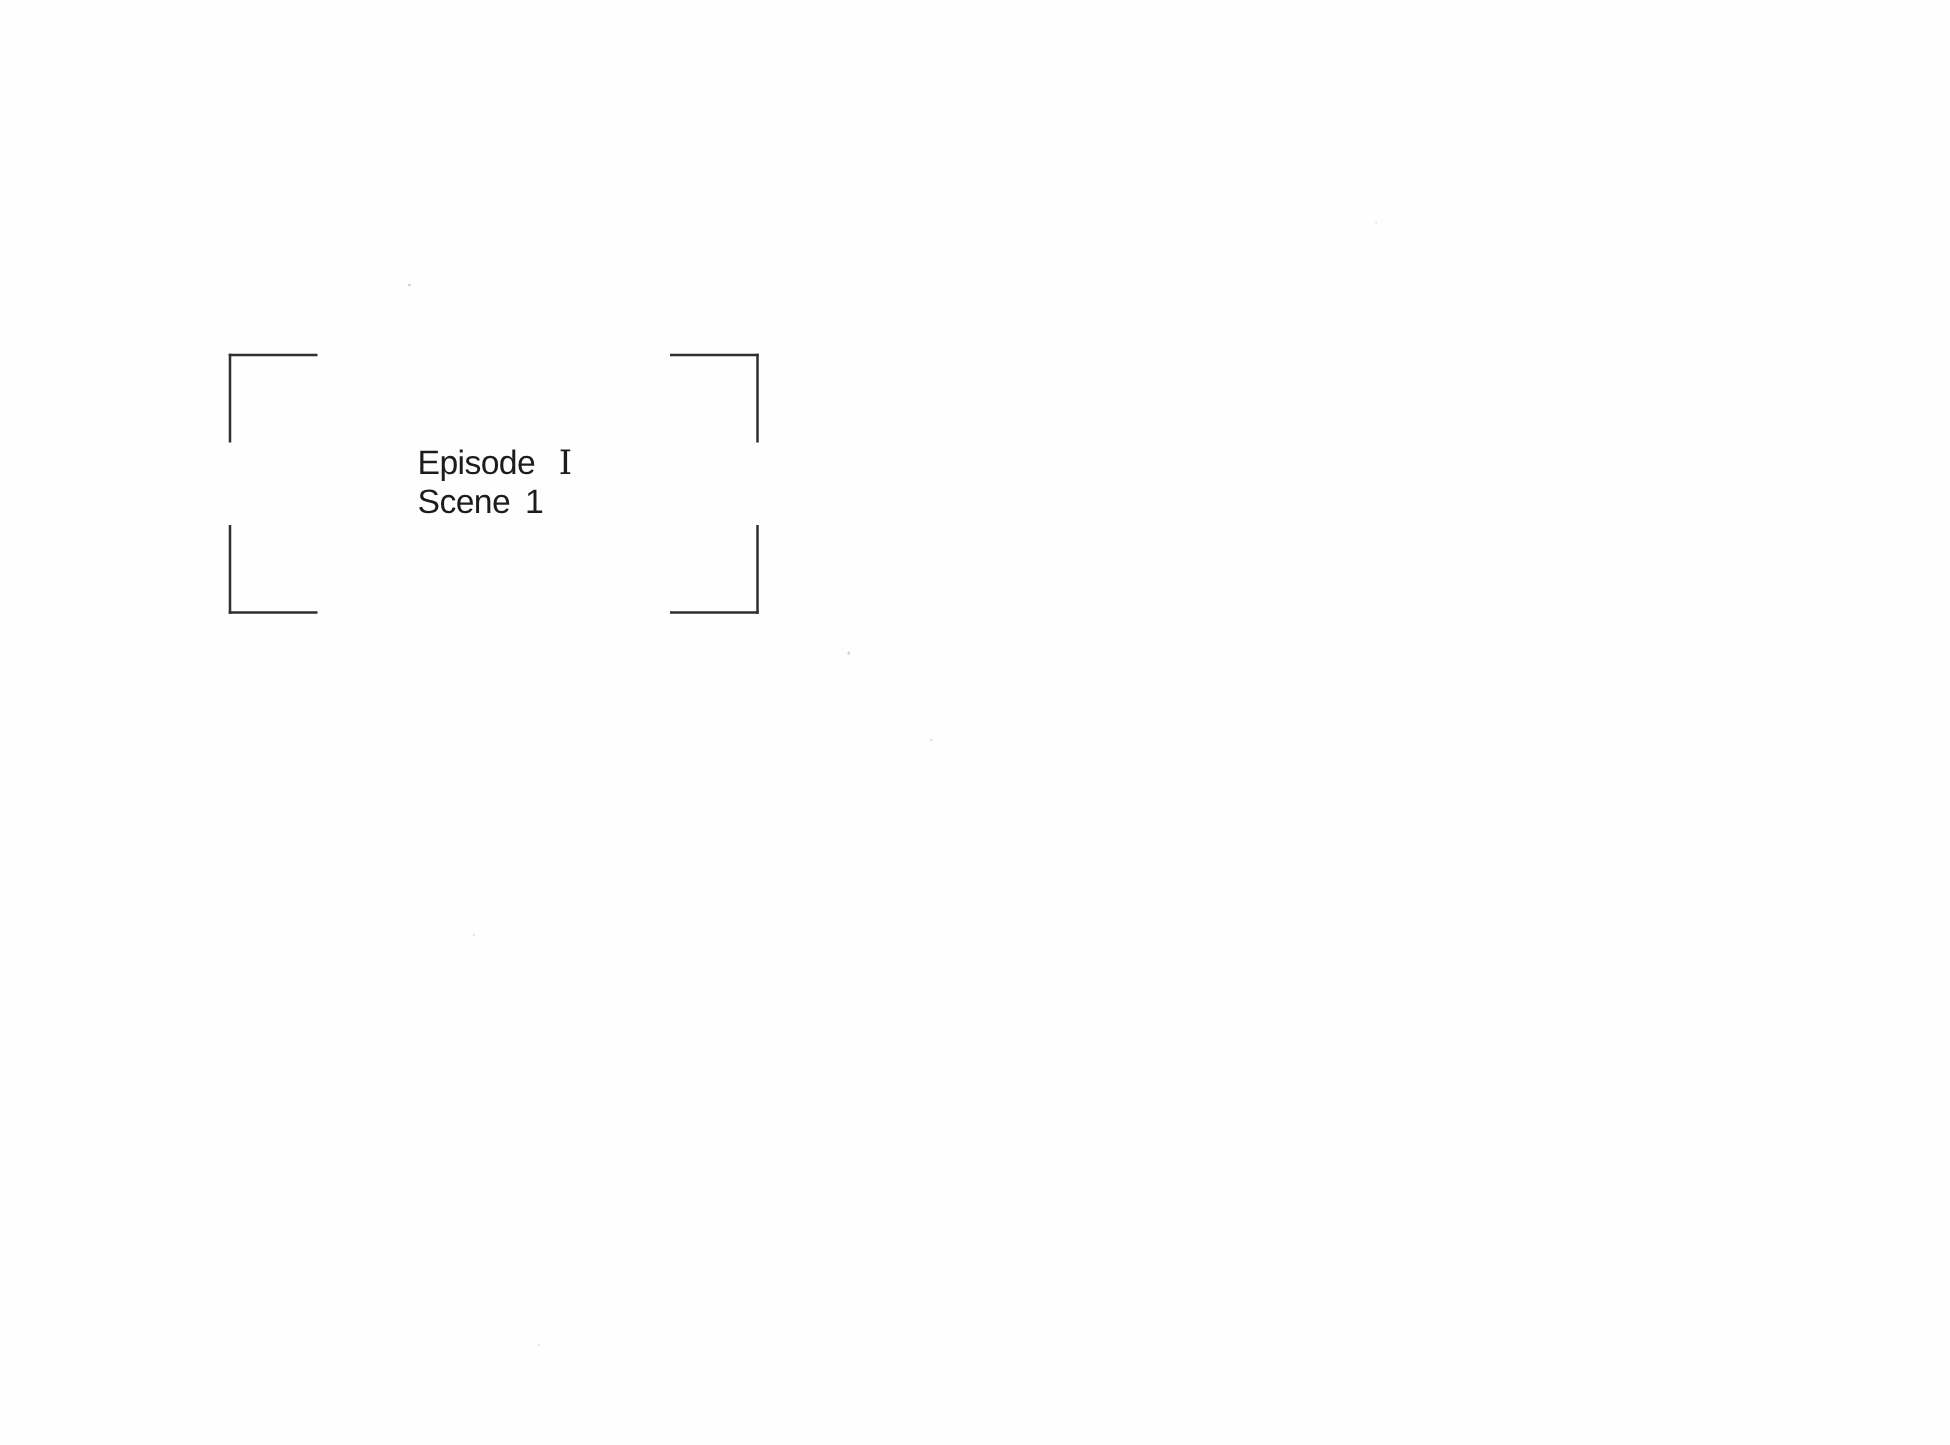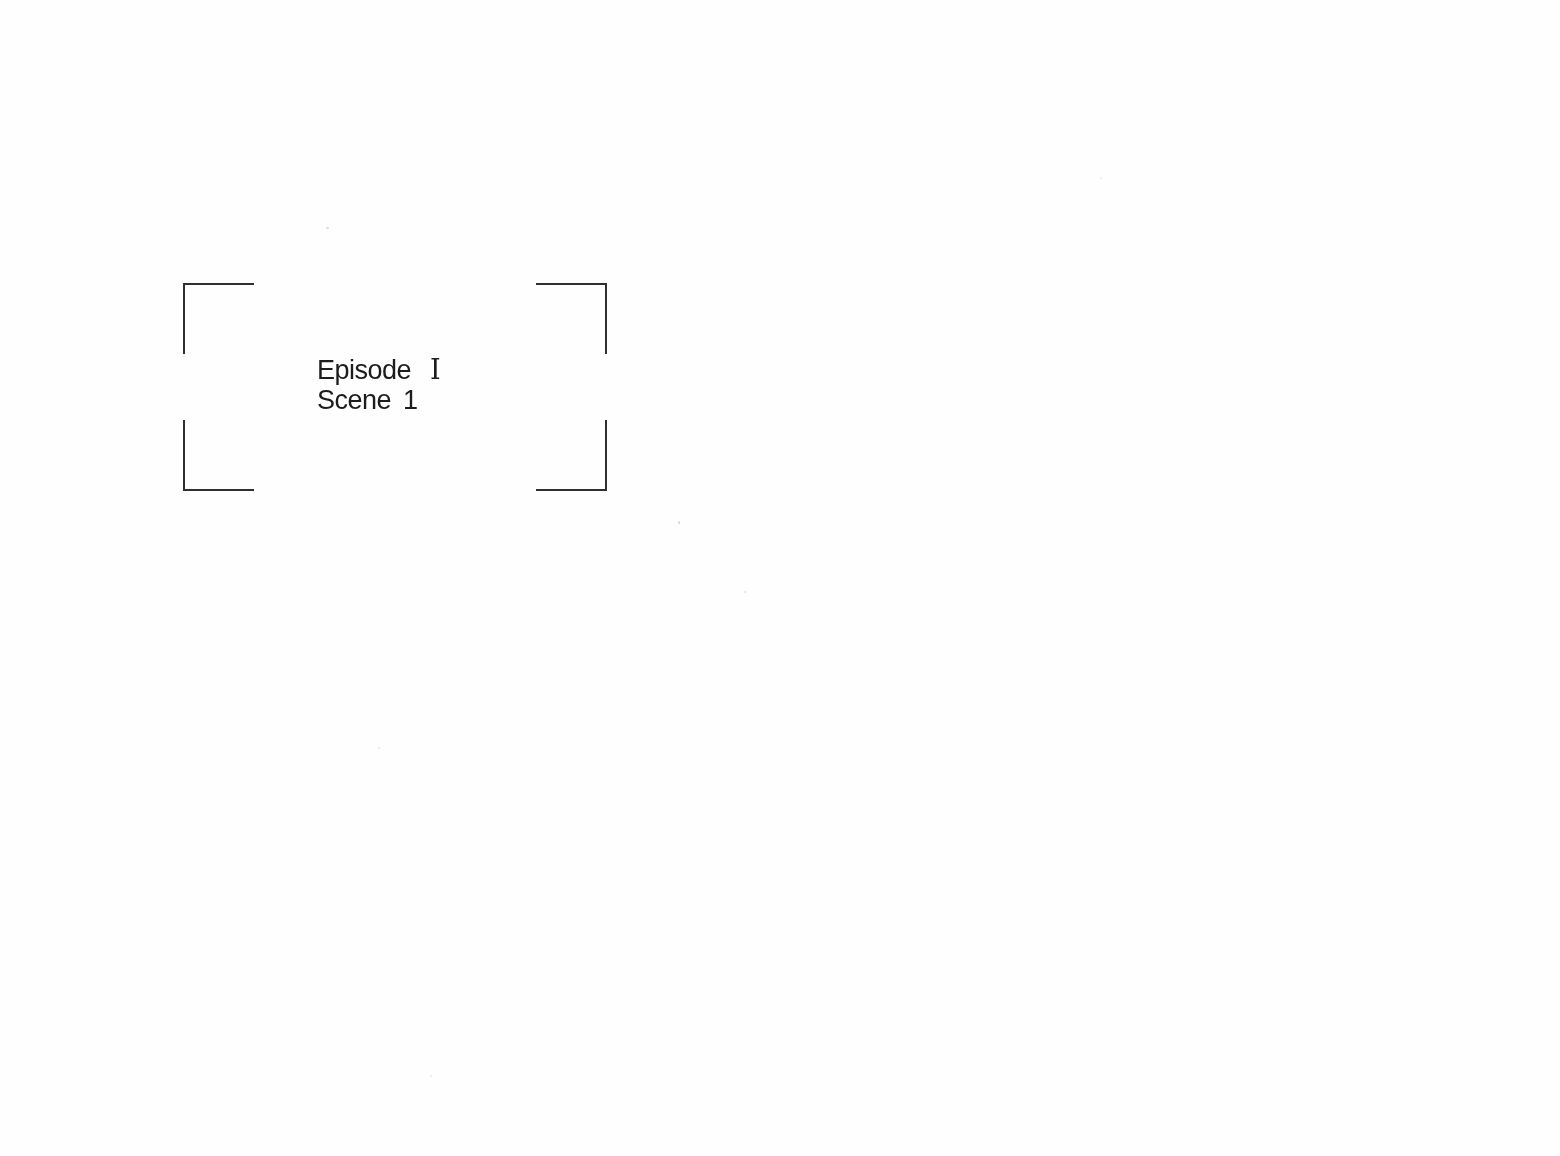--- a/index.html
+++ b/index.html
@@ -37,21 +37,21 @@
     height: 71px;
   }
   .corner.tl { left: 0;  top: 0;    border-top: 2px solid var(--frame-line);    border-left: 2px solid var(--frame-line); }
   .corner.tr { right: 0; top: 0;    border-top: 2px solid var(--frame-line);    border-right: 2px solid var(--frame-line); }
   .corner.bl { left: 0;  bottom: 0; border-bottom: 2px solid var(--frame-line); border-left: 2px solid var(--frame-line); }
   .corner.br { right: 0; bottom: 0; border-bottom: 2px solid var(--frame-line); border-right: 2px solid var(--frame-line); }
 
   
   .title-text {
     position: absolute;
-    left: 134px;
+    left: 151px;
     top: 72px;
     color: var(--text);
     font-size: 27px;
     line-height: 30px;
     letter-spacing: -0.5px;
     white-space: nowrap;
   }
   .title-line { display: block; }
   .numeral {
     font-family: "DejaVu Serif", serif;

